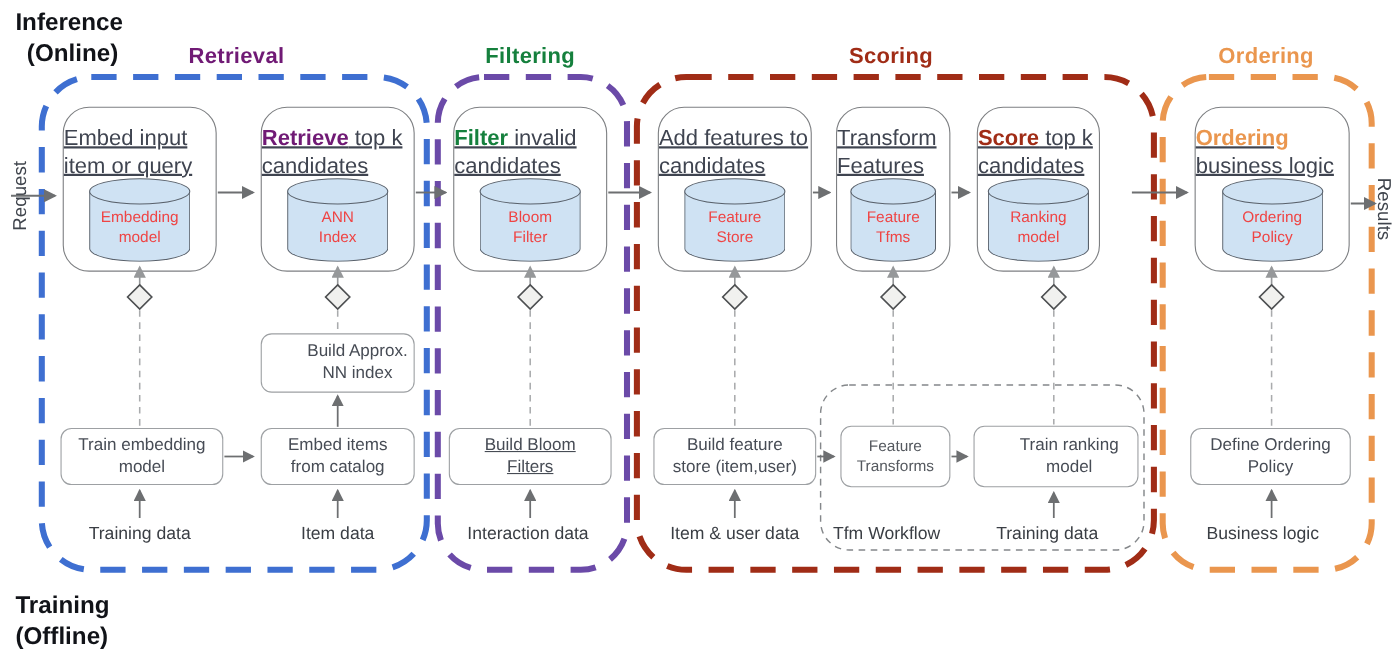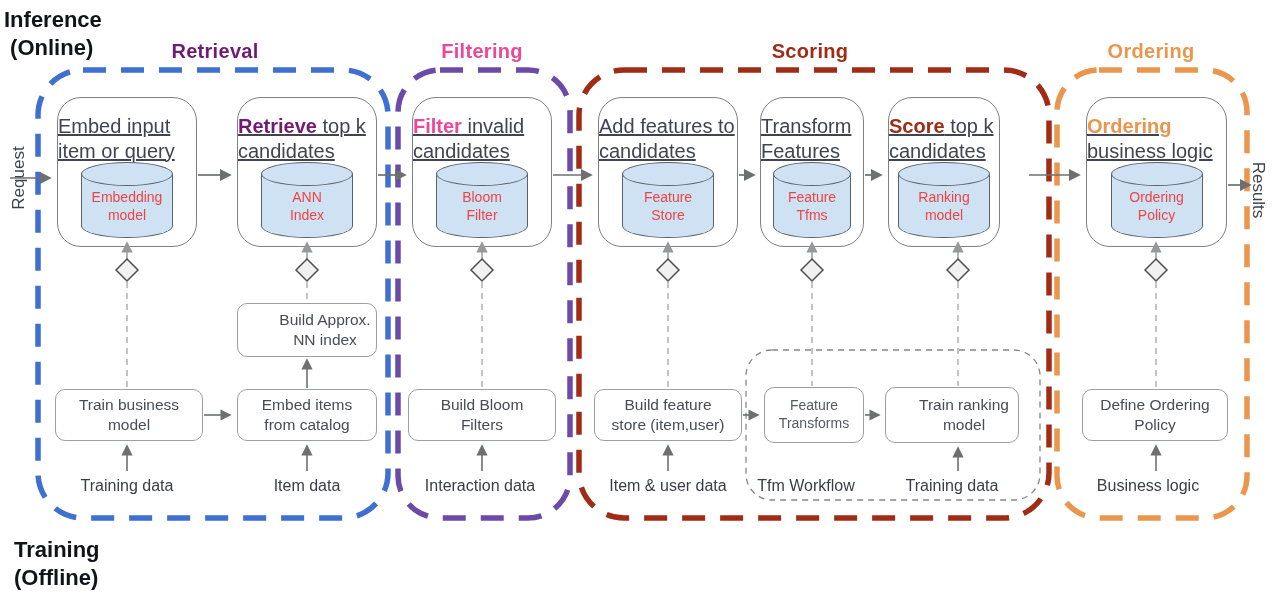--- a/index.html
+++ b/index.html
@@ -6,21 +6,21 @@
   .stage{
     position:relative;width:1272px;height:596px;overflow:hidden;background:#ffffff;
     font-family:"Liberation Sans",sans-serif;
   }
   .layer{position:absolute;left:0;top:0;}
   svg.fg{pointer-events:none;}
   .abs{position:absolute;}
   .corner{font-size:22px;font-weight:700;color:#111318;line-height:1.25;white-space:pre;}
   .hdr{font-size:20px;font-weight:700;text-align:center;width:170px;letter-spacing:.3px;}
   .c-blue{color:#701a75;}
-  .c-purple{color:#ec4899;}
+  .c-purple{color:#15803d;}
   .c-red{color:#a02c16;}
   .c-orange:  {color:#ea964e;}
   .c-orange{color:#ea964e;}
   .pbox{
     position:absolute;top:97px;height:150px;background:#ffffff;
     border:1.6px solid #7d7f82;border-radius:24px;box-sizing:border-box;
   }
   .ptitle{
     margin-top:16px;font-size:20px;line-height:1.24;color:#3f4450;
     white-space:pre-line;
@@ -69,21 +69,21 @@
     <rect x="579" y="70" width="470" height="448" rx="45" fill="none" stroke="#a02c16" stroke-width="5.5" stroke-dasharray="23 15"></rect>
     <rect x="1057" y="70" width="190" height="448" rx="42" fill="none" stroke="#ea964e" stroke-width="5.5" stroke-dasharray="23 15"></rect>
     <rect x="746" y="350" width="294" height="150" rx="26" fill="none" stroke="#84878a" stroke-width="1.3" stroke-dasharray="6 5"></rect>
   </svg>
 
   <div class="abs hdr c-blue" style="left:130px;top:40px;">Retrieval</div>
   <div class="abs hdr c-purple" style="left:397px;top:40px;">Filtering</div>
   <div class="abs hdr c-red" style="left:725px;top:40px;">Scoring</div>
   <div class="abs hdr c-orange" style="left:1066px;top:40px;">Ordering</div>
 
-  <div class="abs corner" style="left:4px;top:6px;">Inference
+  <div class="abs corner" style="left:14px;top:6px;text-align:center;">Inference
  (Online)</div>
   <div class="abs corner" style="left:14px;top:536px;">Training
 (Offline)</div>
 
   <div class="abs vlabel rot-ccw" style="left:-26px;top:168px;">Request</div>
   <div class="abs vlabel rot-cw" style="left:1213px;top:180px;">Results</div>
 
   <div class="pbox" style="left:57px;width:140px;">
     <div class="ptitle"><span class="b"></span><span>Embed input
 item or query</span></div>
@@ -170,31 +170,31 @@
       <div class="cyl-body"></div>
       <div class="cyl-label">
           <div>Ordering</div>
           <div>Policy</div>
         </div>
     </div>
   </div>
 
   <div class="tbox" style="left:237px;top:303px;width:140px;height:54px;padding-left:36px;">Build Approx.
 NN index</div>
-  <div class="tbox" style="left:55px;top:389px;width:148px;height:52px;">Train business
+  <div class="tbox" style="left:55px;top:389px;width:148px;height:52px;">Train embedding
 model</div>
   <div class="tbox" style="left:237px;top:389px;width:140px;height:52px;">Embed items
 from catalog</div>
-  <div class="tbox" style="left:408px;top:389px;width:148px;height:52px;">Build Bloom
+  <div class="tbox" style="left:408px;top:389px;width:148px;height:52px;text-decoration:underline;">Build Bloom
 Filters</div>
   <div class="tbox" style="left:594px;top:389px;width:148px;height:52px;">Build feature
 store (item,user)</div>
   <div class="tbox small" style="left:764px;top:387px;width:100px;height:56px;">Feature
 Transforms</div>
-  <div class="tbox" style="left:885px;top:387px;width:134px;height:56px;padding-left:24px;">Train ranking
+  <div class="tbox" style="left:885px;top:387px;width:150px;height:56px;padding-left:24px;">Train ranking
 model</div>
   <div class="tbox" style="left:1082px;top:389px;width:146px;height:52px;">Define Ordering
 Policy</div>
 
   <div class="dlabel" style="left:42px;top:477px;">Training data</div>
   <div class="dlabel" style="left:222px;top:477px;">Item data</div>
   <div class="dlabel" style="left:395px;top:477px;">Interaction data</div>
   <div class="dlabel" style="left:583px;top:477px;">Item &amp; user data</div>
   <div class="dlabel" style="left:721px;top:477px;">Tfm Workflow</div>
   <div class="dlabel" style="left:867px;top:477px;">Training data</div>

